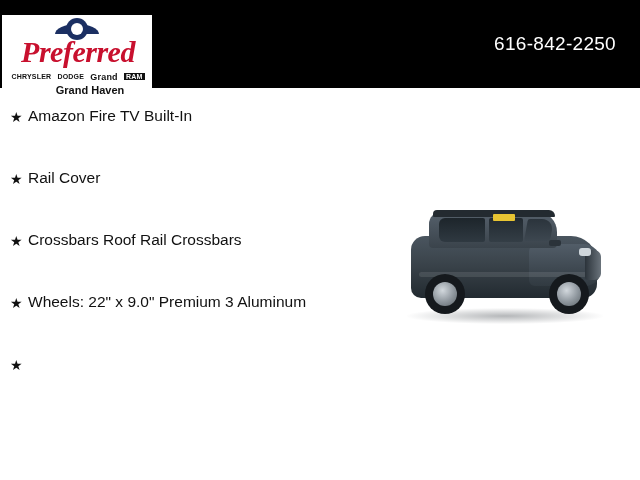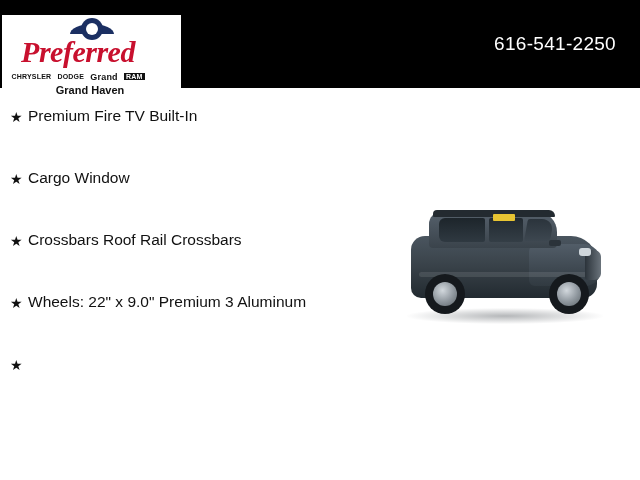--- a/index.html
+++ b/index.html
@@ -23,21 +23,21 @@
   
   .header {
     position: relative;
     height: 88px;
     background: #000000;
     display: flex;
     align-items: center;
     justify-content: space-between;
   }
   .logo-box {
-    width: 179px;
+    width: 150px;
     height: 86px;
     background: #ffffff;
     margin-left: 2px;
     position: relative;
     box-sizing: border-box;
     border: 1px solid #ffffff;
     overflow: hidden;
     margin-top: 27px;
   }
   .logo-emblem {
@@ -332,35 +332,35 @@
       <div class="logo-word">Preferred</div>
       <div class="logo-brands">
         <span>CHRYSLER</span>
         <span>DODGE</span>
         <span class="brand-jeep">Grand</span>
         <span class="brand-ram">RAM</span>
       </div>
       <div class="logo-city">Grand Haven</div>
     </div>
 
-    <div class="phone">616-541-2250</div>
+    <div class="phone">616-842-2250</div>
   </div>
 
   <div class="content">
 
     <div class="features">
 
       <div class="feature">
         <span class="bullet">★</span>
-        <span class="feature-label">Premium Fire TV Built-In</span>
-      </div>
-
-      <div class="feature">
-        <span class="bullet">★</span>
-        <span class="feature-label">Cargo Window</span>
+        <span class="feature-label">Amazon Fire TV Built-In</span>
+      </div>
+
+      <div class="feature">
+        <span class="bullet">★</span>
+        <span class="feature-label">Rail Cover</span>
       </div>
 
       <div class="feature">
         <span class="bullet">★</span>
         <span class="feature-label">Crossbars Roof Rail Crossbars</span>
       </div>
 
       <div class="feature">
         <span class="bullet">★</span>
         <span class="feature-label">Wheels: 22" x 9.0" Premium 3 Aluminum</span>

